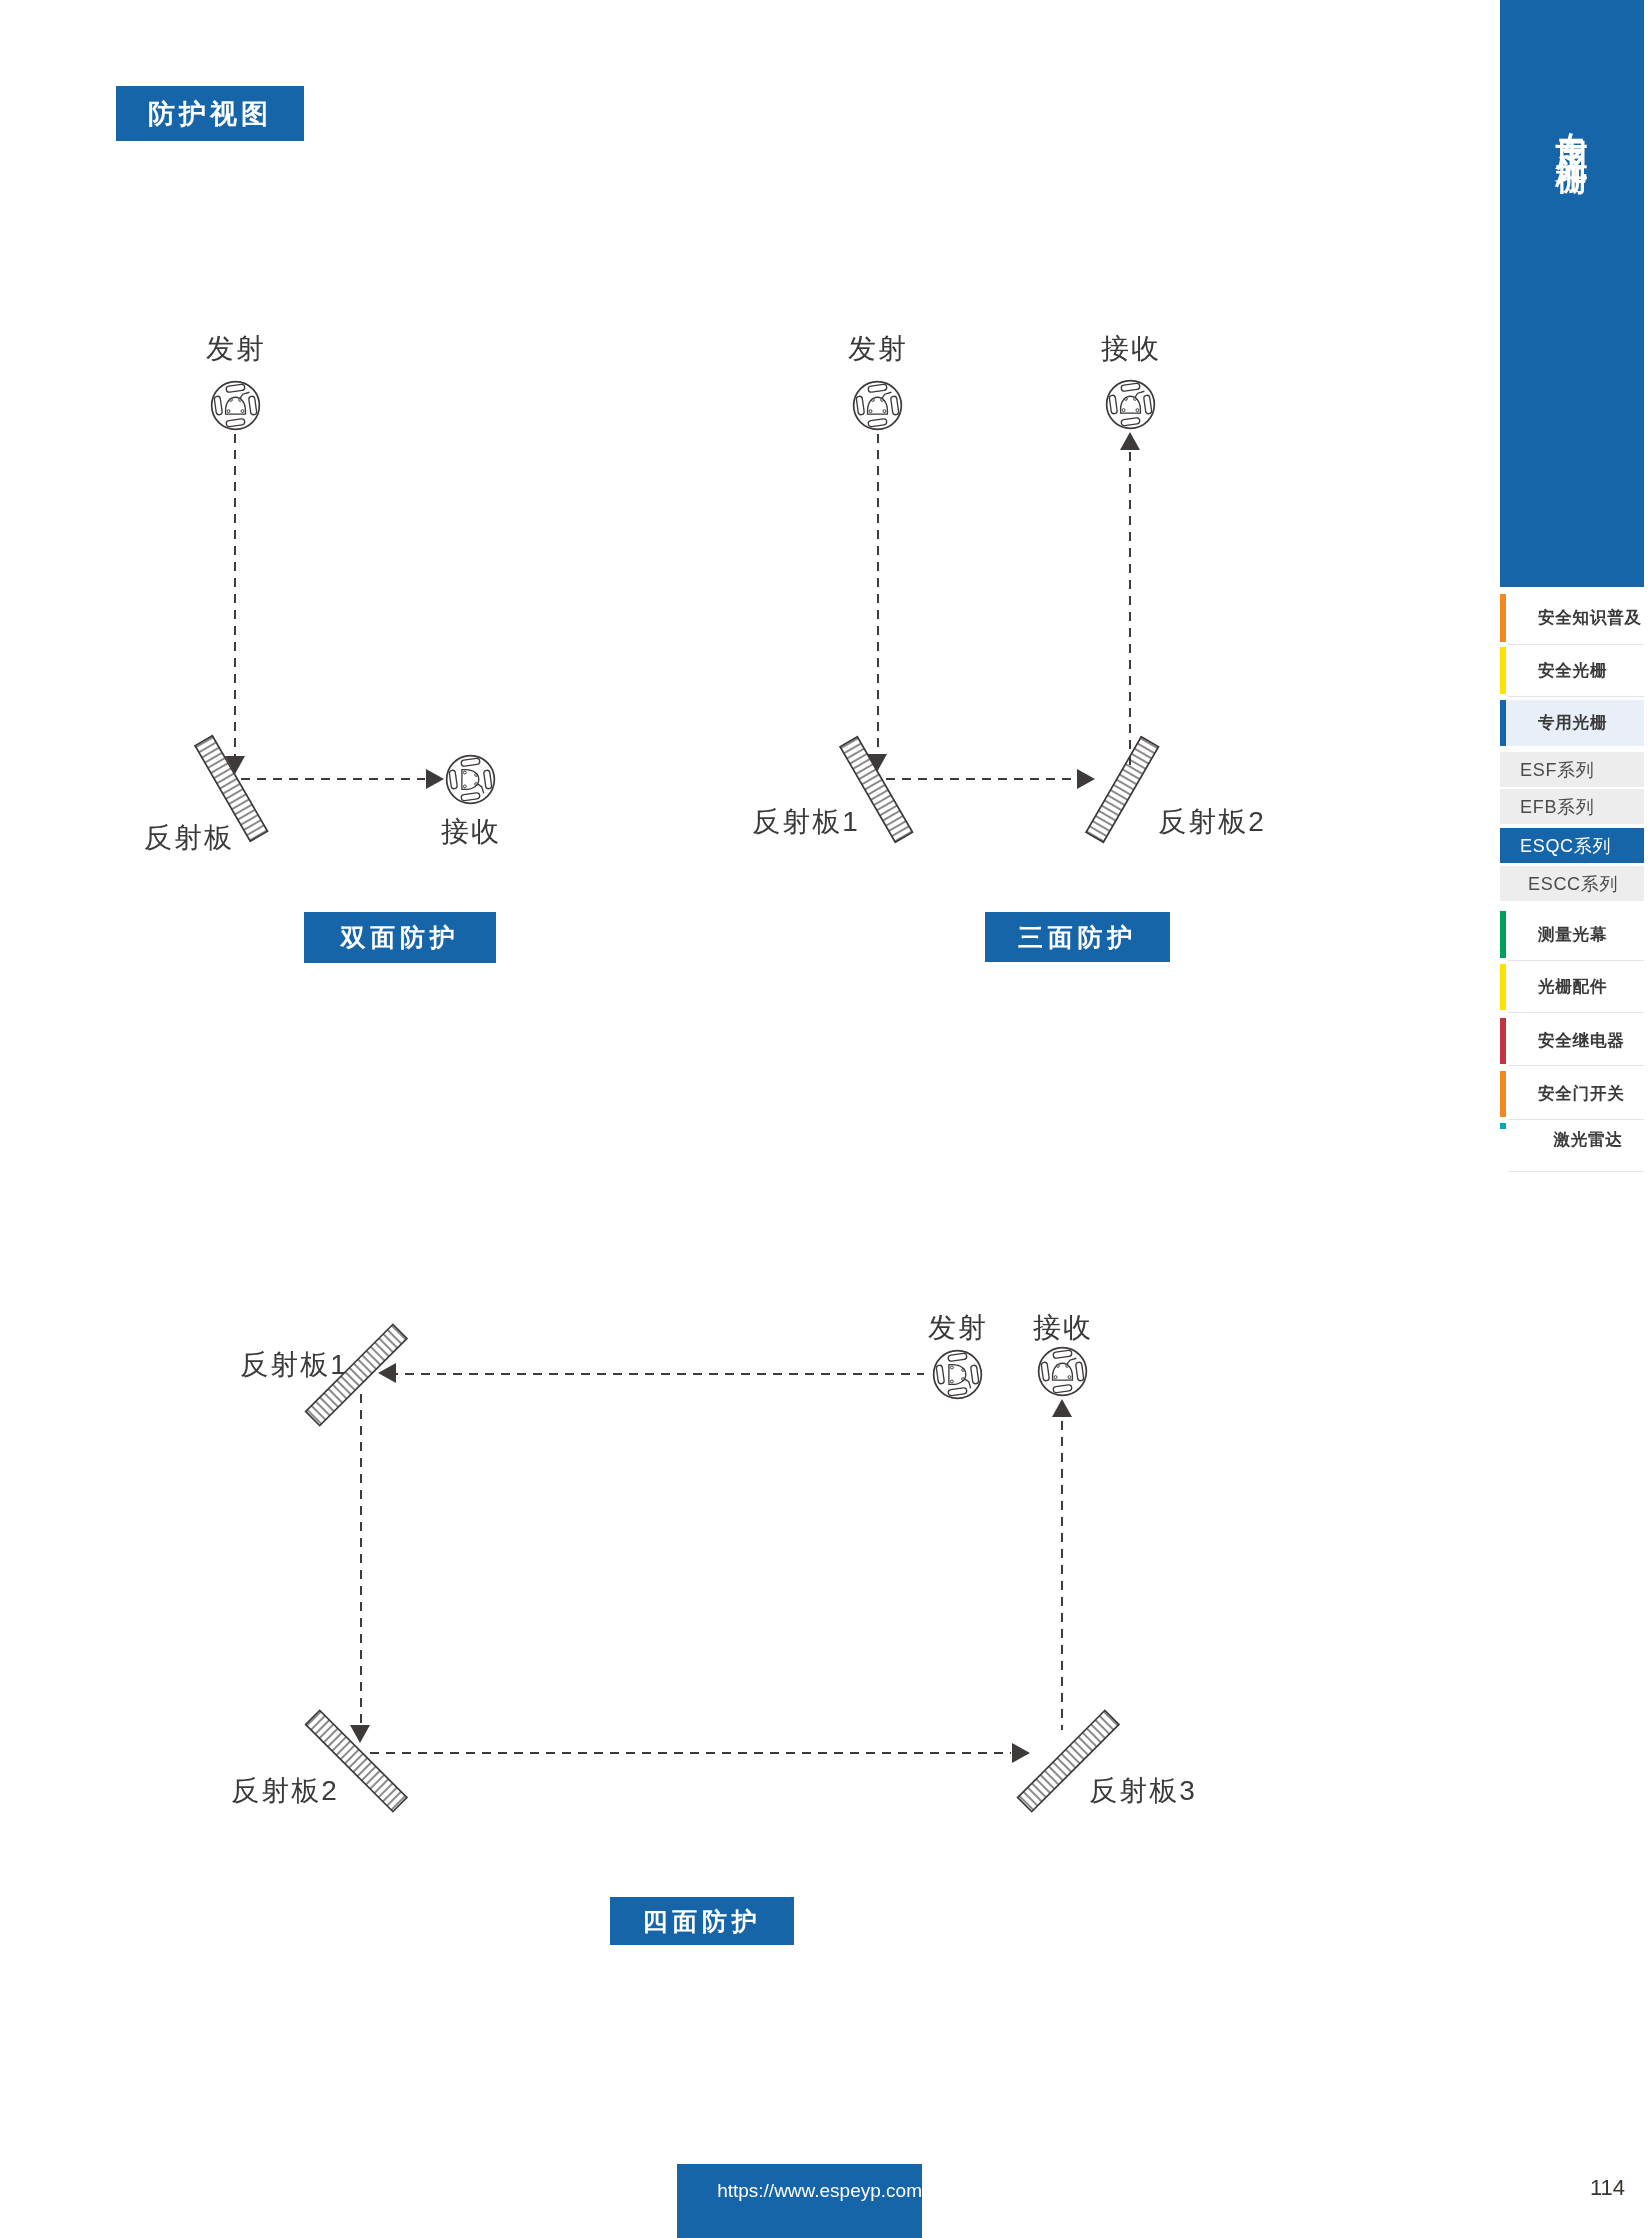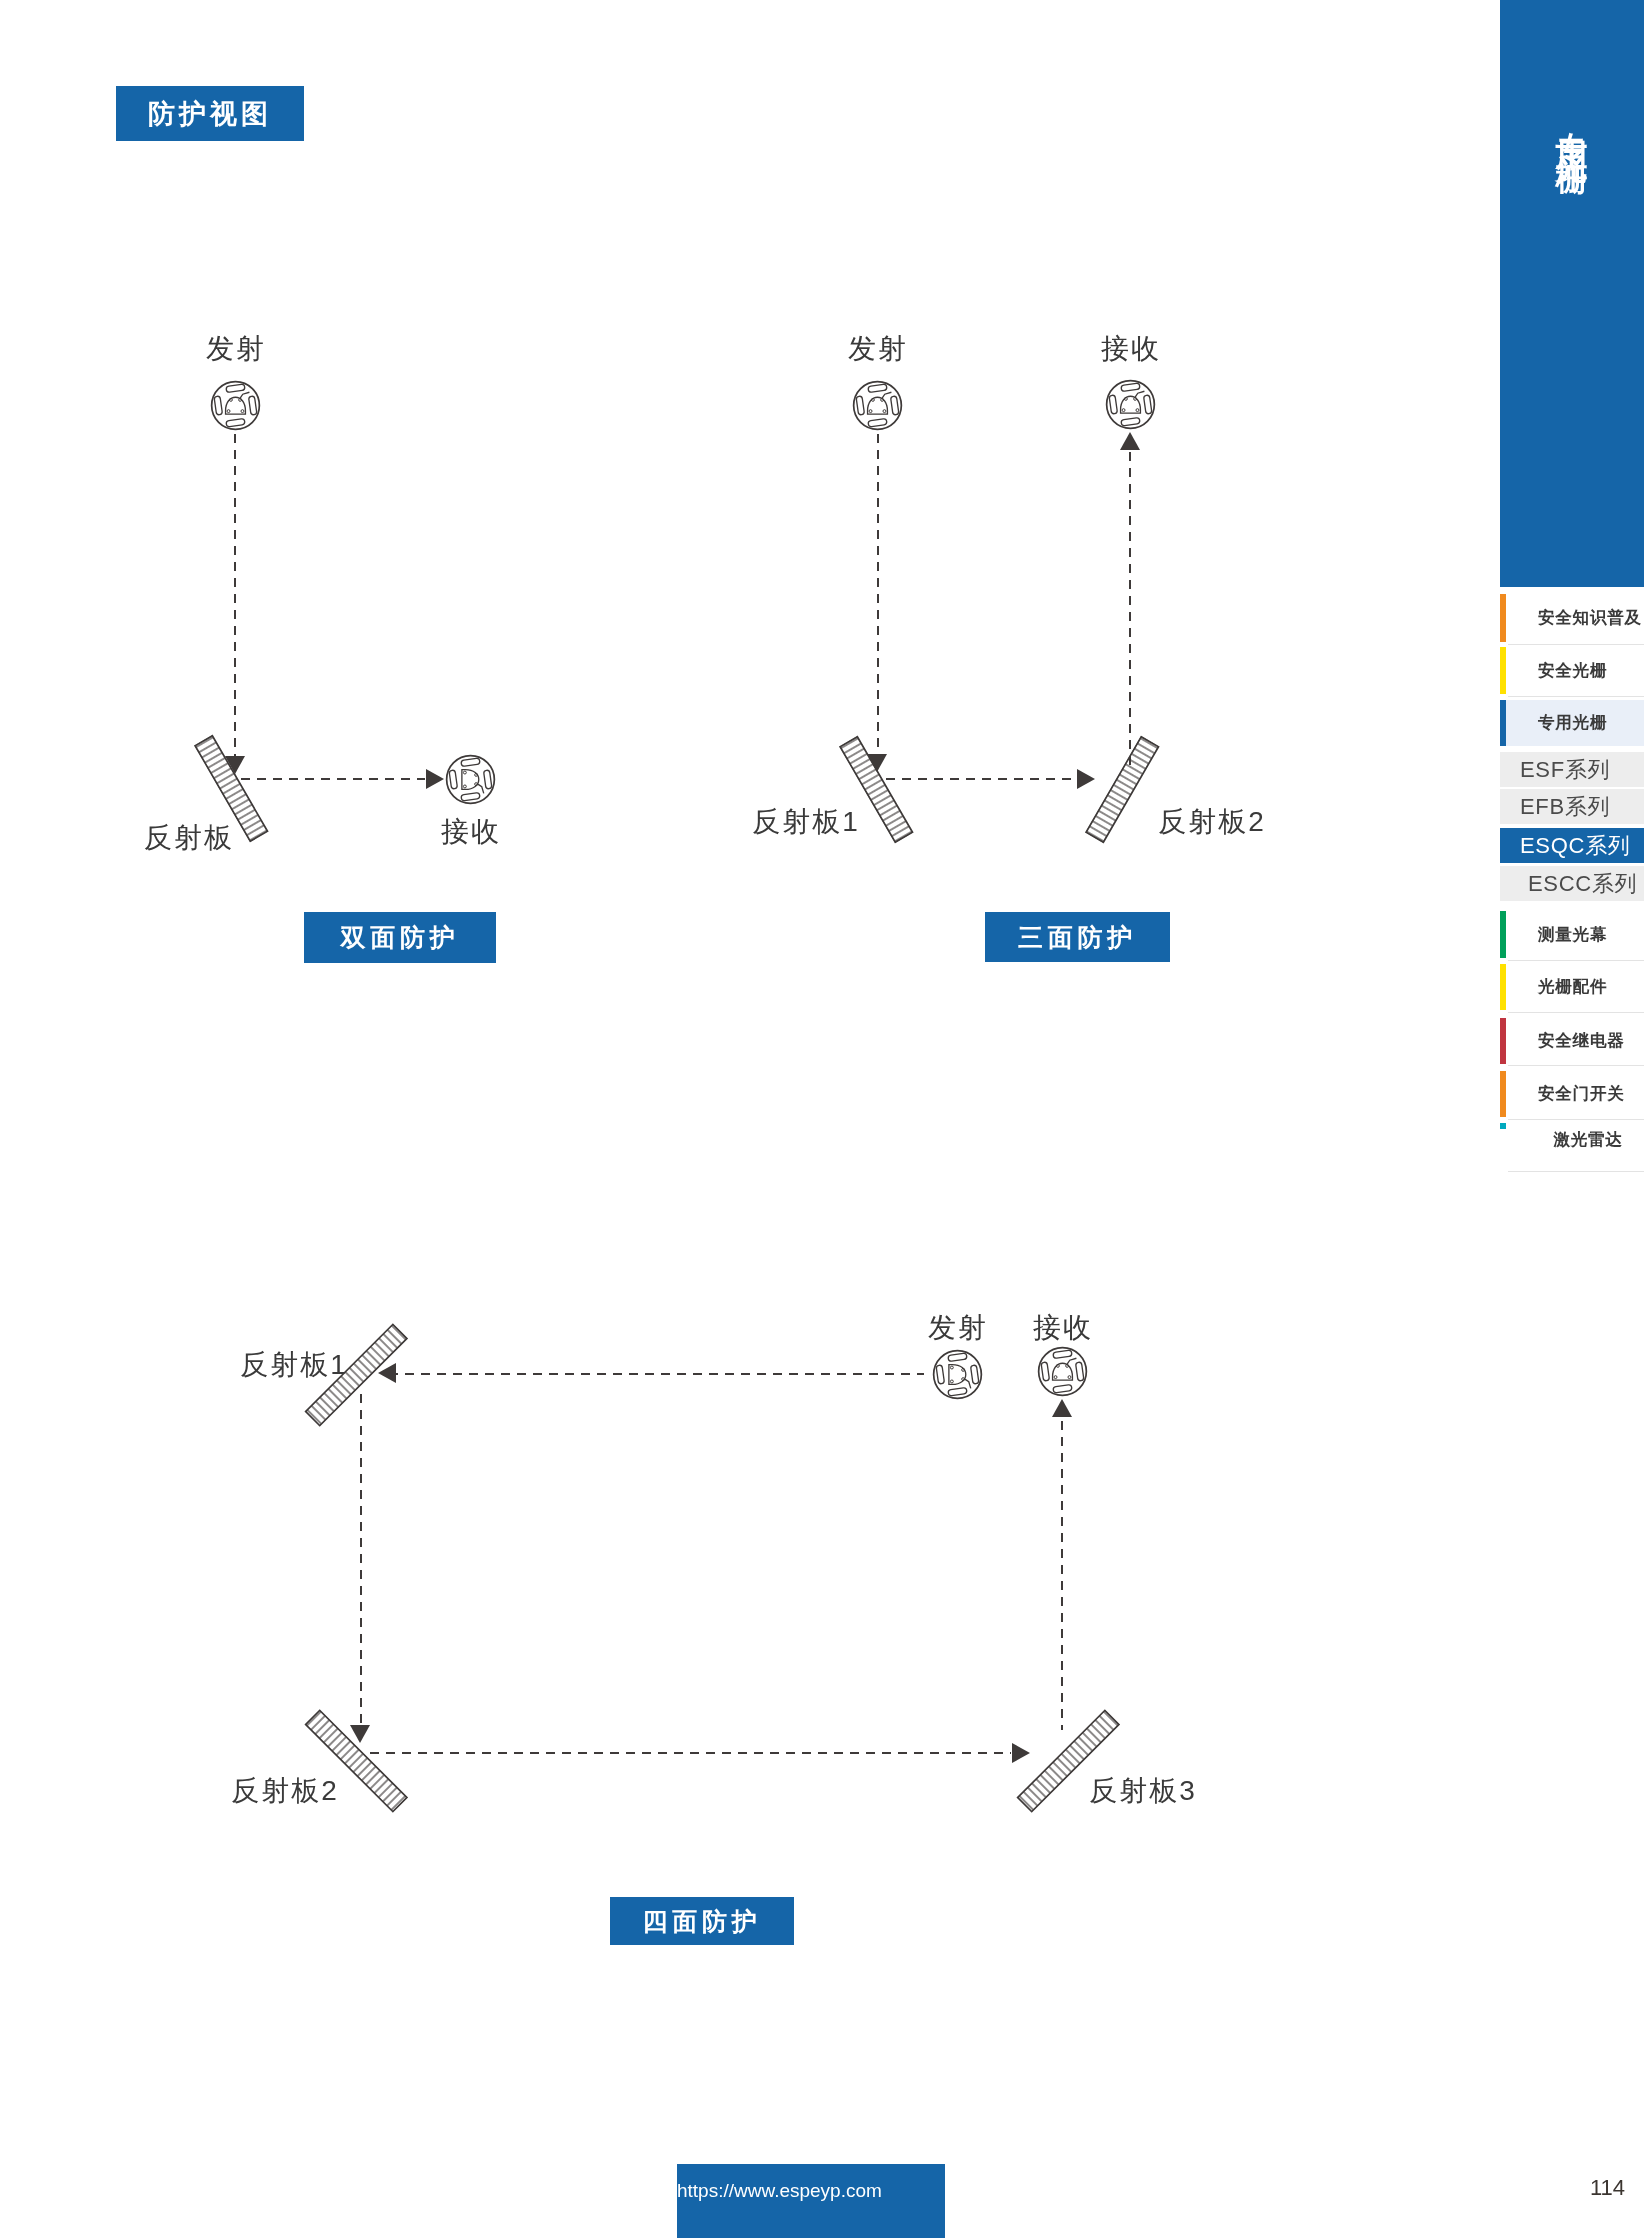--- a/index.html
+++ b/index.html
@@ -31,27 +31,27 @@
 
   
   .banner{position:absolute; left:1500px; top:0; width:144px; height:587px; background:var(--blue); display:flex; justify-content:center;}
   .banner-text{writing-mode:vertical-rl; text-orientation:upright; color:#fff; font-weight:bold; font-size:32px; letter-spacing:10.6px; margin-top:105px;}
 
   .mi{position:absolute; left:1500px; width:144px; display:flex; align-items:center; background:#fff;}
   .mi .bar{width:6px; align-self:stretch; flex:0 0 6px;}
   .mi-label{font-size:16.6px; font-weight:bold; color:var(--ink); padding-left:32px; letter-spacing:0.7px;}
   .mi.selected{background:#E9EFF8;}
   .mi.sub{background:#EDEDED;}
-  .mi.sub .mi-label{font-weight:normal; color:#4B4B4B; padding-left:20px; font-size:22px;}
+  .mi.sub .mi-label{font-weight:normal; color:#4B4B4B; padding-left:20px; font-size:18px;}
   .mi.sub.active{background:var(--blue);}
   .mi.sub.active .mi-label{color:#fff;}
   .mi-div{position:absolute; left:1508px; width:136px; height:1.3px; background:#E3E3E3;}
 
   
-  .footer-bar{position:absolute; left:677px; top:2164px; width:268px; height:75px; background:var(--blue); color:#fff; font-size:19px; text-align:left; padding-top:16px;}
+  .footer-bar{position:absolute; left:677px; top:2164px; width:245px; height:75px; background:var(--blue); color:#fff; font-size:19px; text-align:right; padding-top:16px;}
   .page-num{position:absolute; left:1590px; top:2175px; font-size:22px; color:#3B3530;}
 </style>
 </head>
 <body>
 
 <svg width="0" height="0" style="position:absolute">
   <defs>
     <pattern id="hatch" width="34" height="9" patternUnits="userSpaceOnUse">
       <path d="M0 4.5 H34" stroke="#3E3A39" stroke-width="1.8"></path>
     </pattern>

